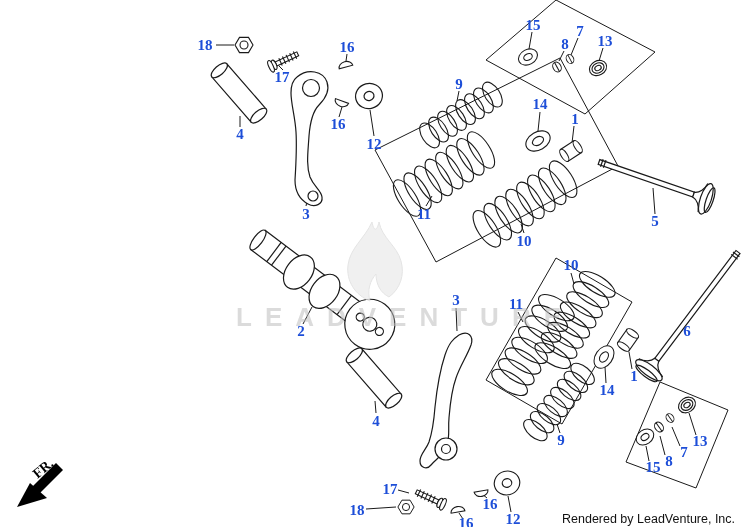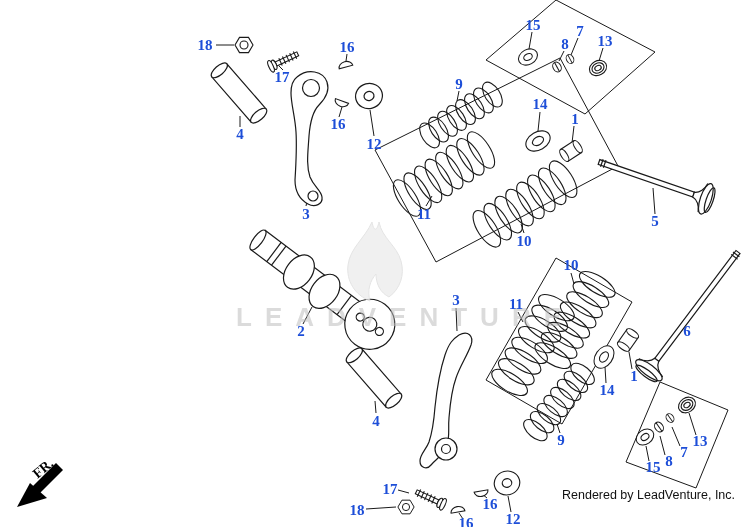--- a/index.html
+++ b/index.html
@@ -6,21 +6,21 @@
   .stage{position:relative;width:750px;height:527px;background:#ffffff;overflow:hidden;
          font-family:"Liberation Serif", serif;}
   svg.canvas{position:absolute;left:0;top:0;z-index:1;}
   .watermark-wrap{position:absolute;left:0;top:0;width:750px;height:407px;z-index:2;pointer-events:none;}
   .watermark-text{position:absolute;left:236px;top:302px;font-family:"Liberation Sans",sans-serif;
       font-weight:bold;font-size:26px;letter-spacing:13px;color:#bfbfbf;opacity:.55;white-space:nowrap;}
   .logo-svg{position:absolute;left:338px;top:220px;opacity:.8;}
   .callouts{position:absolute;left:0;top:0;width:750px;height:527px;z-index:3;}
   .co{position:absolute;transform:translate(-50%,-50%);font-size:15px;font-weight:bold;
       color:#1d4ed8;line-height:1;white-space:nowrap;}
-  .credit{position:absolute;left:562px;top:488px;z-index:3;font-family:"Liberation Sans",sans-serif;
+  .credit{position:absolute;left:562px;top:512px;z-index:3;font-family:"Liberation Sans",sans-serif;
       font-size:12.5px;color:#111;text-align:center;}
 </style>
 </head>
 <body>
 
 <div class="stage">
 
   <div class="watermark-wrap">
     <svg class="logo-svg" width="70" height="88" viewBox="0 0 70 88">
       <path d="M34,2 C27,18 12,28 10,45 C8,61 17,75 32,81 C29,70 32,61 38,54 C38,65 43,73 51,77 C62,69 67,55 63,41 C59,26 44,18 41,2 C39,11 36,12 34,2 Z" fill="#ededed" stroke="#dddddd" stroke-width="1"></path>

